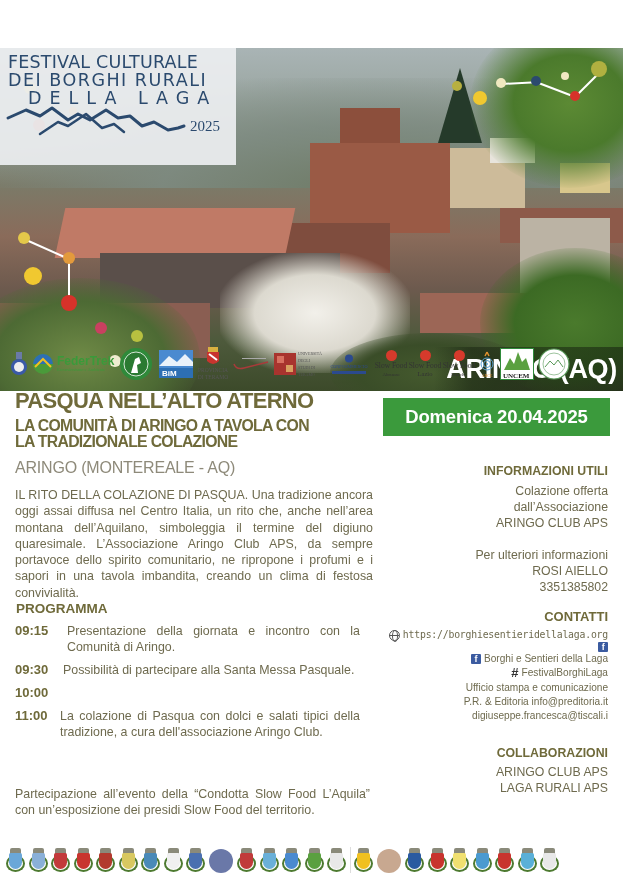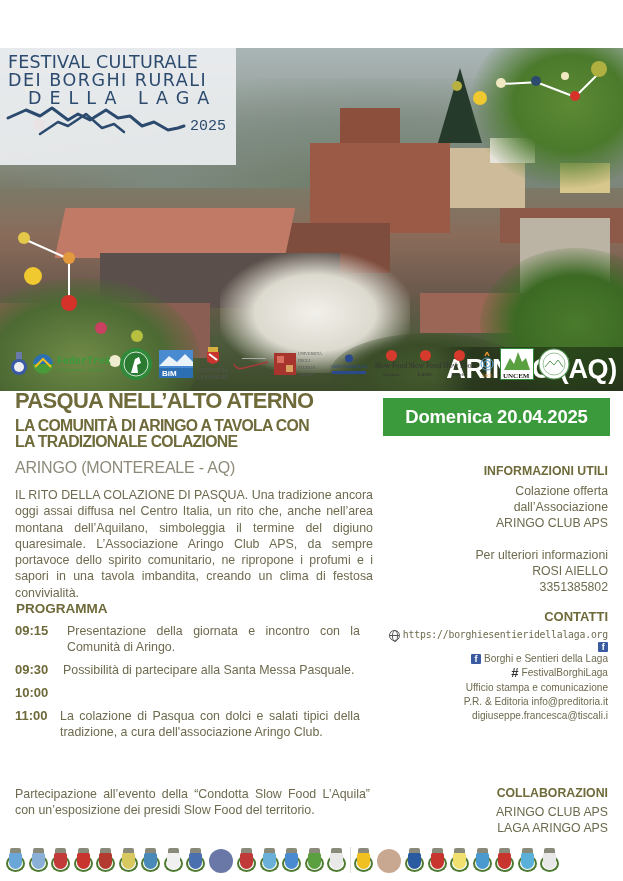--- a/index.html
+++ b/index.html
@@ -39,34 +39,34 @@
   .link { position: absolute; height: 2px; background: #ffffff; transform-origin: 0 50%; }
 
   
   .festival-logo { position: absolute; left: 0; top: 0; width: 236px; height: 117px;
     background: rgba(236,238,240,0.93); padding: 5px 6px 0 8px; }
   .festival-logo .line { font-family: "DejaVu Sans", sans-serif; color: #2b4a6e; font-size: 17.5px; line-height: 18px; letter-spacing: 0.3px; white-space: nowrap; }
   .festival-logo .line.l1 { letter-spacing: 0.2px; }
   .festival-logo .line.l2 { letter-spacing: 1.5px; }
   .festival-logo .line.l3 { letter-spacing: 8px; padding-left: 20px; }
   .festival-logo .mountains { position: absolute; left: 6px; top: 58px; width: 180px; height: 34px; }
-  .festival-logo .year { position: absolute; left: 190px; top: 70px; font-family: Liberation Mono, monospace; color: #2b4a6e; font-size: 15px; }
+  .festival-logo .year { position: absolute; left: 190px; top: 70px; font-family: Liberation Serif, serif; color: #2b4a6e; font-size: 15px; }
 
   .location-banner { position: absolute; right: 0; top: 299px; height: 44px; padding: 0 6px 0 12px;
     background: linear-gradient(90deg, rgba(20,30,15,0) 0%, rgba(20,30,15,0.45) 20%, rgba(20,30,15,0.55) 100%);
     display: flex; align-items: center; }
   .location-banner span { color: #ffffff; font-weight: bold; font-size: 27px; letter-spacing: -0.3px; }
 
   
   .partners { position: absolute; left: 0; top: 343px; width: 623px; height: 42px; display: flex; align-items: center; padding-left: 6px; gap: 0; }
   .plogo { display: flex; align-items: center; justify-content: center; flex: 0 0 auto; height: 36px; font-family: "Liberation Serif", serif; color: #555; }
   .plogo .txt-small { font-size: 6px; line-height: 7px; text-align: center; }
   .plogo .sf { font-family: "Liberation Serif", serif; font-size: 7.5px; text-align: center; line-height: 8px; color: #333; }
   .plogo .sf .snail { display: block; width: 11px; height: 11px; border-radius: 50%; background: #d63a2c; margin: 0 auto 1px; }
-  .federtrek-name { font-family: Liberation Mono, monospace; font-weight: bold; font-size: 10px; color: #3a9a3a; line-height: 11px; }
+  .federtrek-name { font-family: Liberation Sans, sans-serif; font-weight: bold; font-size: 12px; color: #3a9a3a; line-height: 11px; }
   .federtrek-sub { font-size: 4.5px; color: #3a9a3a; }
 
   
   .main-title { position: absolute; left: 15px; top: 388px; font-size: 22px; font-weight: bold; color: #6f6a3a; letter-spacing: -0.7px; line-height: 26px; }
   .sub-title { position: absolute; left: 15px; top: 418px; font-size: 15.8px; font-weight: bold; color: #6f6a3a; letter-spacing: -0.7px; line-height: 15.5px; }
   .place { position: absolute; left: 15px; top: 459px; font-size: 16px; color: #8e8a7a; letter-spacing: -0.2px; }
 
   .date-badge { position: absolute; left: 383px; top: 398px; width: 227px; height: 38px; background: #3b9a3c;
     display: flex; align-items: center; justify-content: center; }
   .date-badge span { color: #ffffff; font-weight: bold; font-size: 18.5px; letter-spacing: -0.2px; }
@@ -89,21 +89,21 @@
   .gap { height: 15px; }
   .contacts-block { top: 609px; }
   .c-line { font-size: 10.1px; line-height: 14.2px; color: #6e6a4e; display: flex; justify-content: flex-end; align-items: center; gap: 3px; white-space: nowrap; }
   .c-line.url { font-family: "DejaVu Sans Mono", monospace; font-size: 9.8px; letter-spacing: -0.2px; }
   .c-line.condensed { letter-spacing: -0.6px; font-size: 9.8px; }
   .ico-fb { display: inline-block; width: 10px; height: 10px; background: #3b5ba0; color: #fff; font-size: 9px; line-height: 10px; text-align: center; font-weight: bold; border-radius: 1px; }
   .ico-globe { display: inline-block; width: 11px; height: 11px; border: 1.2px solid #555; border-radius: 50%; position: relative; }
   .ico-globe::before { content: ""; position: absolute; left: 2px; top: -1px; width: 4px; height: 10px; border: 1px solid #555; border-radius: 50%; }
   .ico-globe::after { content: ""; position: absolute; left: -1px; top: 4px; width: 10px; height: 1px; background: #555; }
   .ico-hash { font-weight: bold; font-size: 13px; color: #333; }
-  .collab-block { top: 745px; margin-top: 40px; }
+  .collab-block { top: 745px; }
 
   
   .crests { position: absolute; left: 0; top: 843px; width: 623px; height: 34px; display: flex; align-items: center; padding-left: 6px; gap: 3.5px; }
   .crest { flex: 0 0 auto; width: 19px; height: 26px; position: relative; }
   .crest .shield { position: absolute; left: 3px; top: 6px; width: 13px; height: 16px; border-radius: 2px 2px 7px 7px; }
   .crest .crown { position: absolute; left: 4px; top: 1px; width: 11px; height: 6px; background: #8a8a7a; border-radius: 2px 2px 0 0; }
   .crest .wreath { position: absolute; left: 0; top: 8px; width: 19px; height: 17px; border: 2px solid #4d7a30; border-top-color: transparent; border-radius: 50%; }
   .crest.seal .shield { left: 0; top: 2px; width: 24px; height: 24px; border-radius: 50%; }
   .crest.seal { width: 25px; }
   .crest-sep { width: 1px; height: 26px; background: #ddd; }
@@ -337,21 +337,21 @@
   </div>
   <div class="c-line">Ufficio stampa e comunicazione</div>
   <div class="c-line">P.R. &amp; Editoria info@preditoria.it</div>
   <div class="c-line">digiuseppe.francesca@tiscali.i</div>
 </div>
 
 <div class="right-col collab-block">
   <div class="section-h">COLLABORAZIONI</div>
   <div style="height:3px"></div>
   <div class="r-line">ARINGO CLUB APS</div>
-  <div class="r-line">LAGA ARINGO APS</div>
+  <div class="r-line">LAGA RURALI APS</div>
 </div>
 
 <div class="crests" id="crests">
     <div class="crest">
       <div class="wreath"></div>
       <div class="crown"></div>
       <div class="shield" style="background:#6aa7d8"></div>
     </div>
     <div class="crest">
       <div class="wreath"></div>

